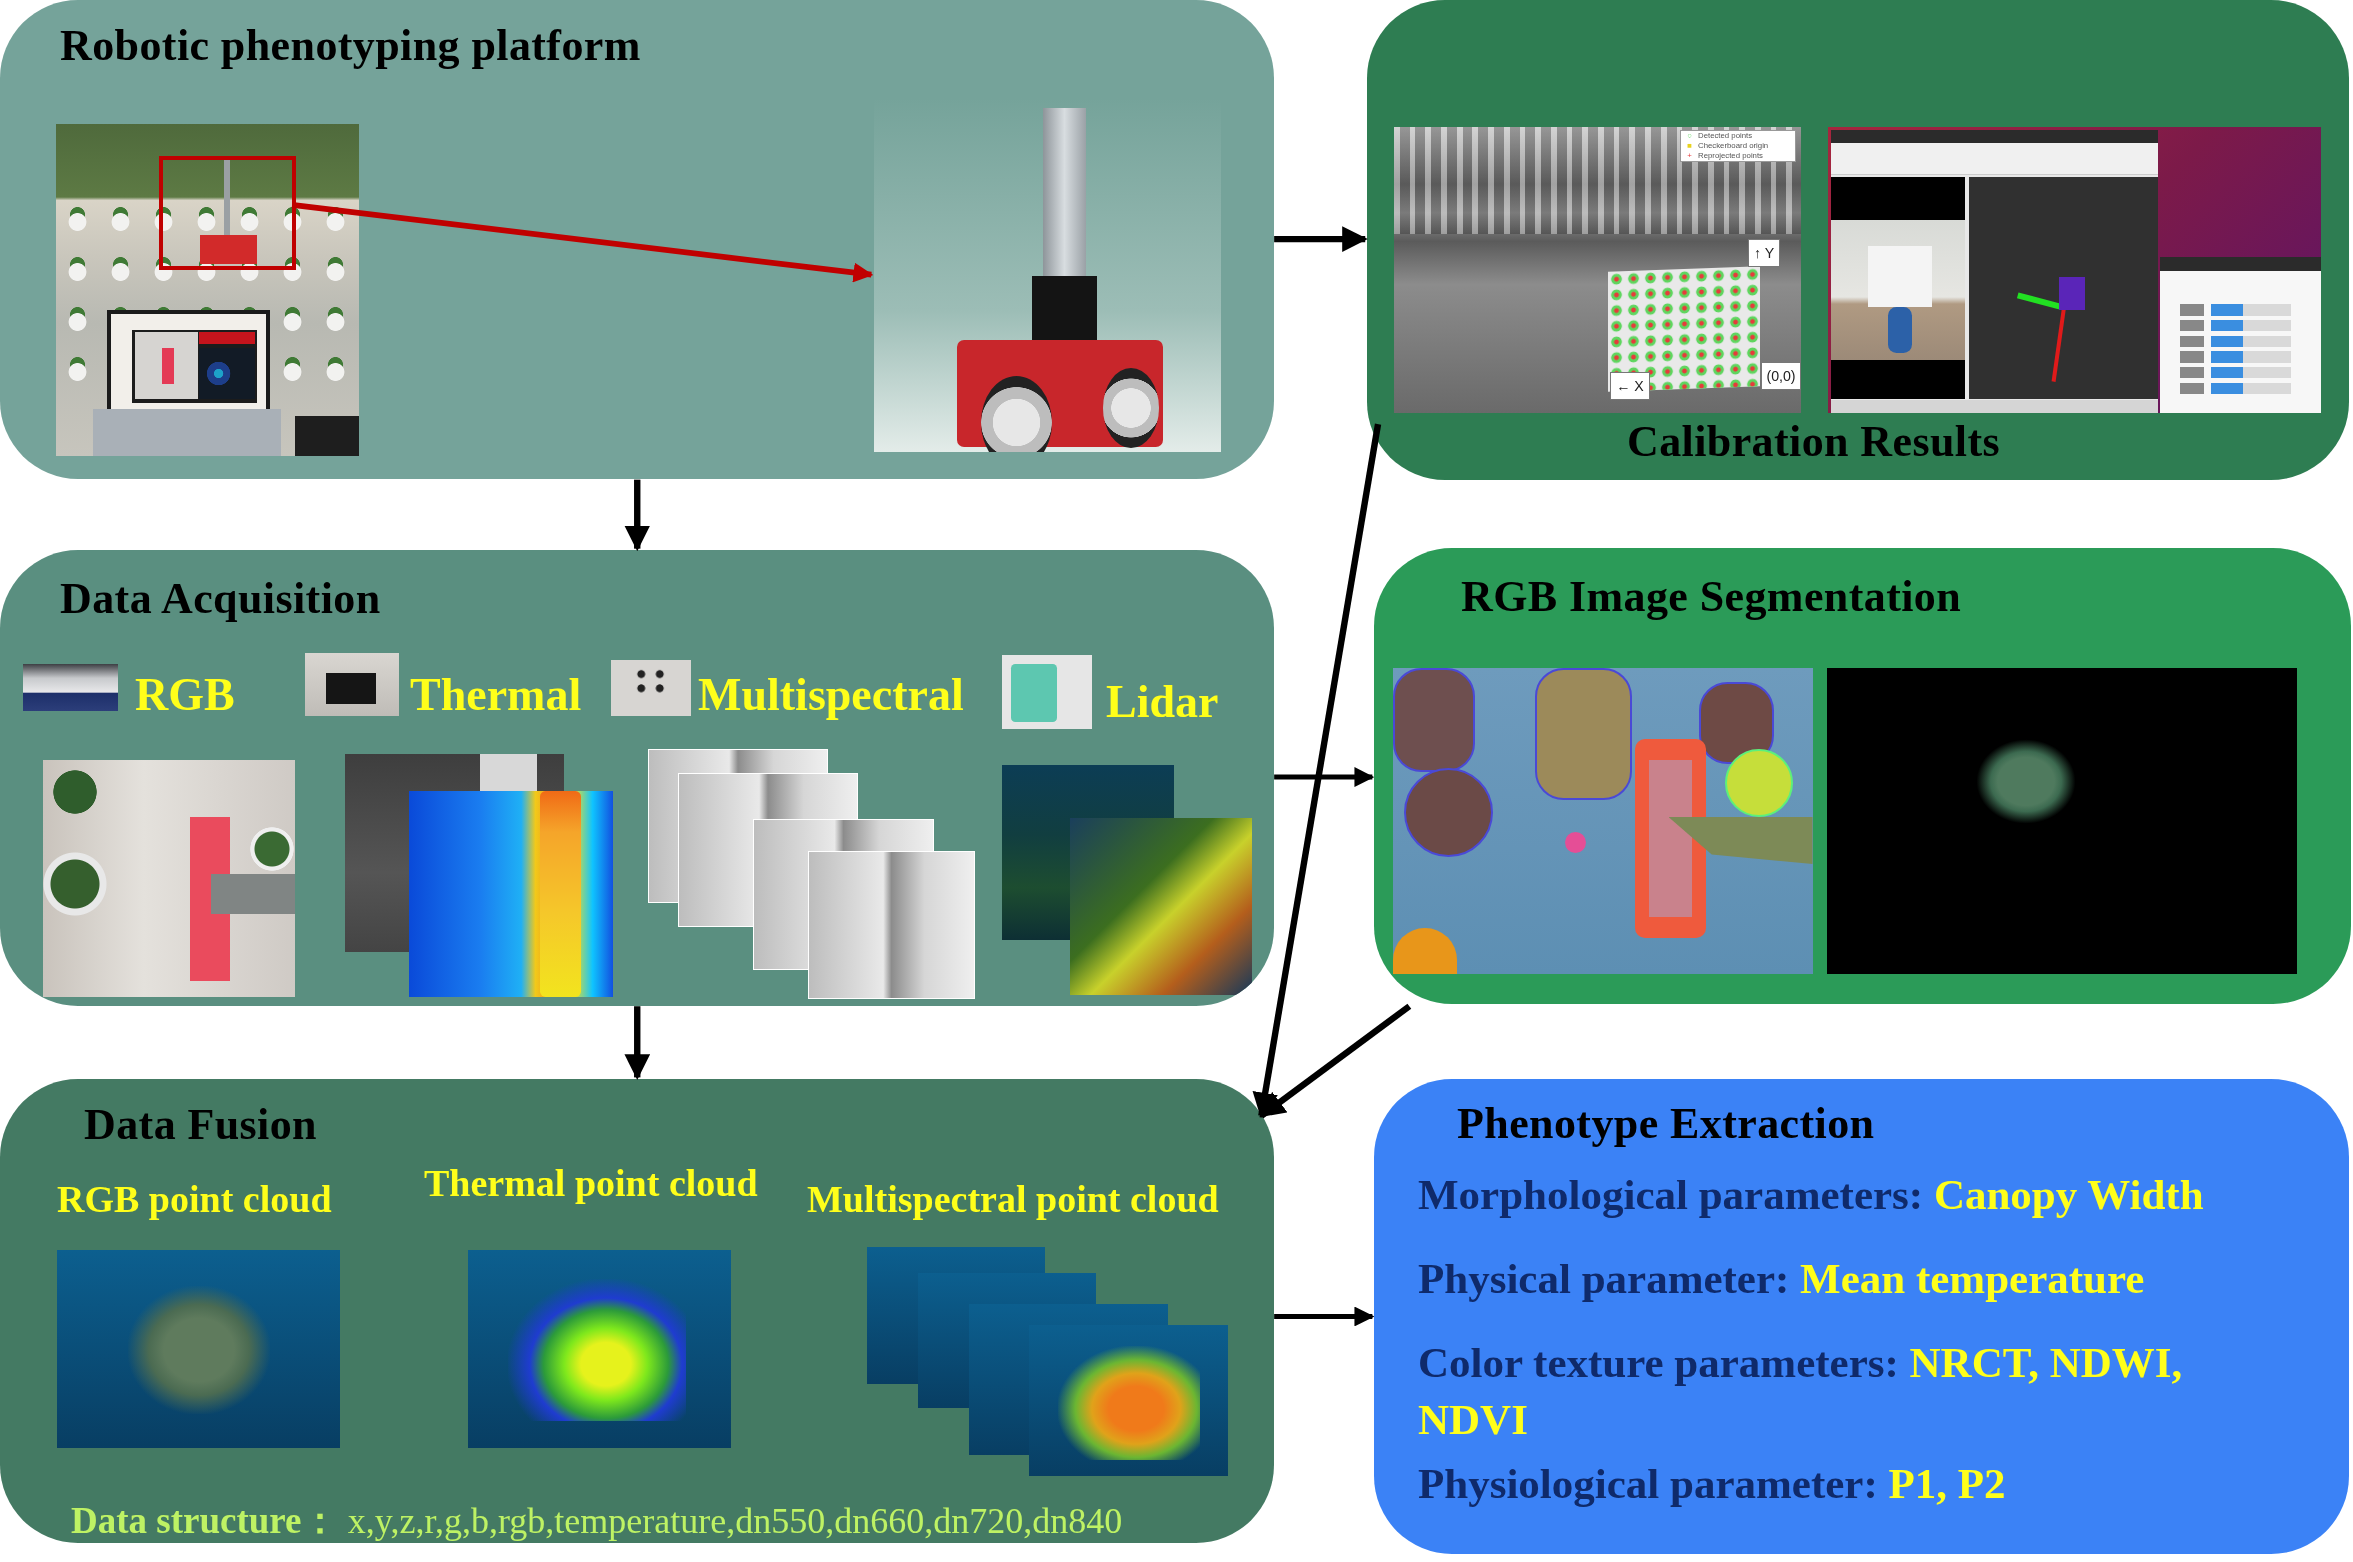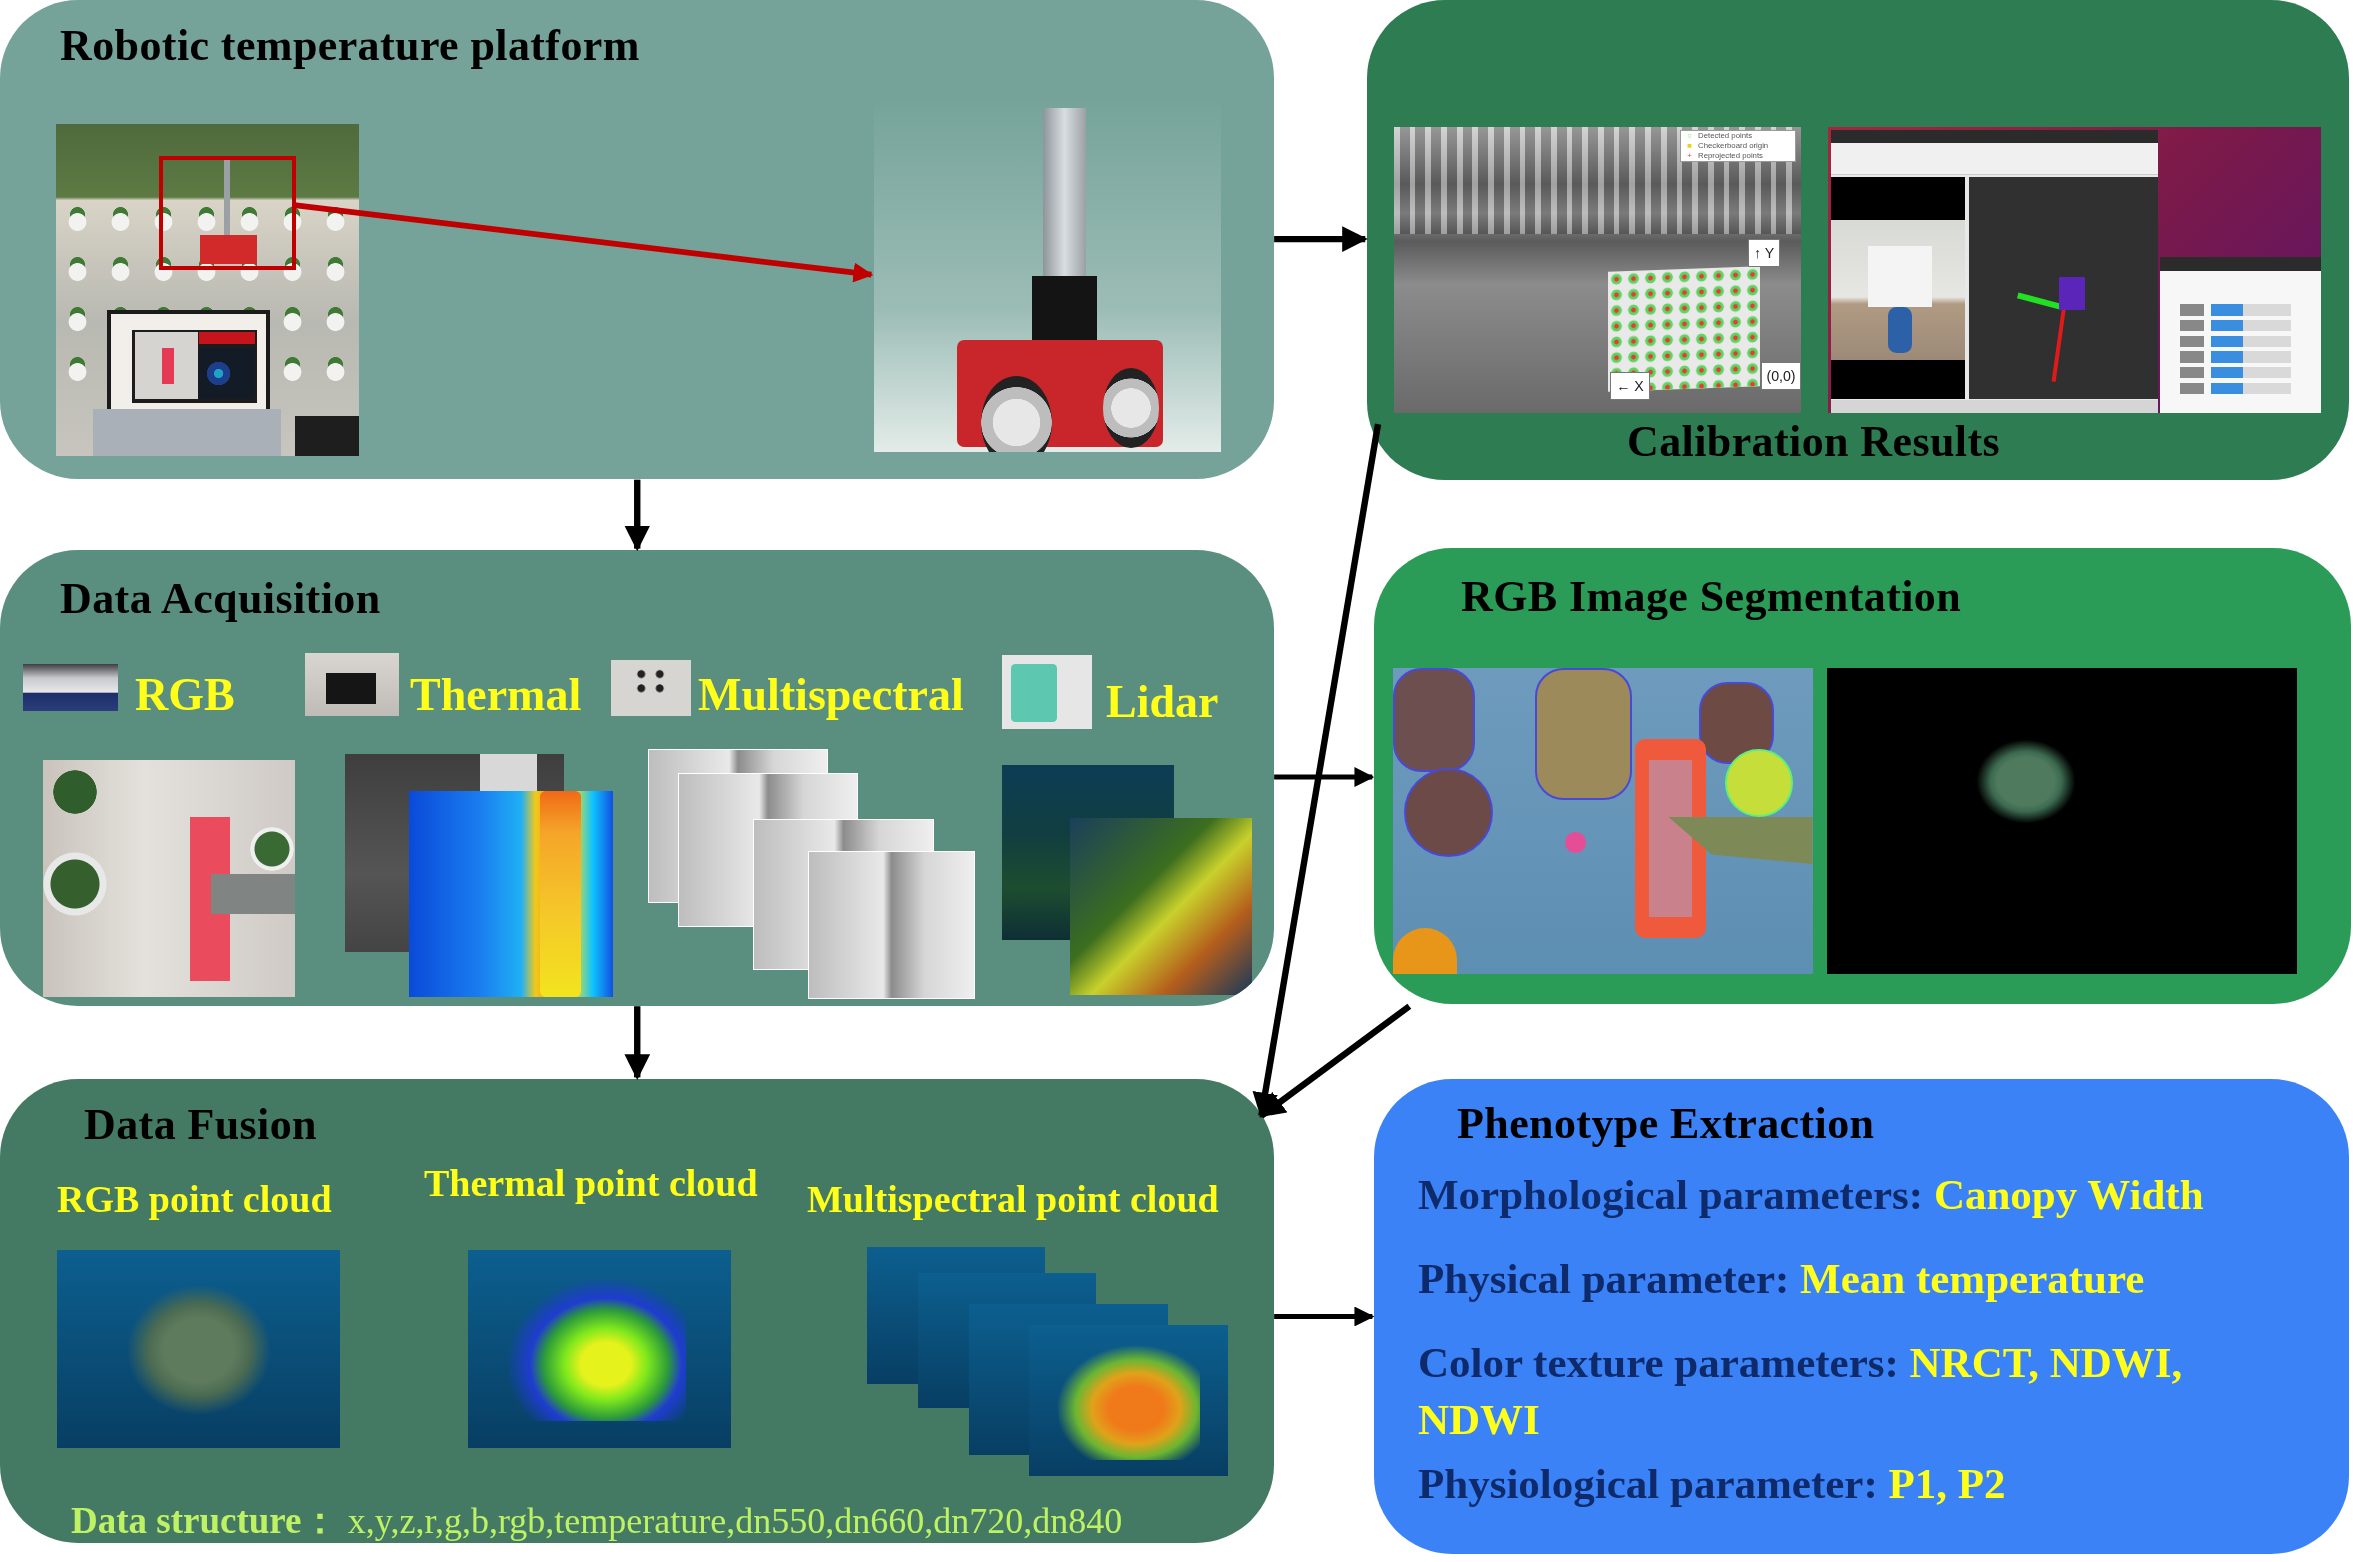--- a/index.html
+++ b/index.html
@@ -68,21 +68,21 @@
 
   
   .pheno-row { position:absolute; left:0; font-weight:bold; font-size:43px; white-space:nowrap; }
   .pheno-label { color:#0f2a6b; }
   .pheno-value { color:#ffff1a; }
 </style>
 </head>
 <body>
 
 <div id="p1" class="panel">
-  <div class="title" style="left:60px;top:20px;">Robotic temperature platform</div>
+  <div class="title" style="left:60px;top:20px;">Robotic phenotyping platform</div>
 
   <div class="img greenhouse" style="left:56px;top:124px;width:303px;height:332px;">
     <div class="abs pots" style="left:0;top:78px;width:303px;height:185px;"></div>
     <div class="abs" style="left:103px;top:32px;width:137px;height:114px;border:4.3px solid #c00000;box-sizing:border-box;">
       <div class="abs" style="left:61px;top:0;width:5.7px;height:78px;background:#9aa0a4;"></div>
       <div class="abs" style="left:37px;top:75px;width:57px;height:28.5px;background:#d22a2a;"></div>
     </div>
     <div class="abs laptop-screen" style="left:51px;top:186px;width:155px;height:100px;">
       <div class="abs" style="left:21.4px;top:15.7px;width:125px;height:73px;background:#1c1c1c;">
         <div class="abs" style="left:2.8px;top:2.8px;width:63px;height:67px;background:#d6d4d1;">
@@ -267,21 +267,21 @@
     </div>
     <div class="pheno-row" style="top:84px;">
       <span class="pheno-label">Physical parameter:</span>
       <span class="pheno-value">Mean temperature</span>
     </div>
     <div class="pheno-row" style="top:168px;">
       <span class="pheno-label">Color texture parameters:</span>
       <span class="pheno-value">NRCT, NDWI,</span>
     </div>
     <div class="pheno-row" style="top:225px;">
-      <span class="pheno-value">NDWI</span>
+      <span class="pheno-value">NDVI</span>
     </div>
     <div class="pheno-row" style="top:289px;">
       <span class="pheno-label">Physiological parameter:</span>
       <span class="pheno-value">P1, P2</span>
     </div>
   </div>
 </div>
 
 <svg class="arrows" width="2354" height="1562" viewBox="0 0 3307 2195">
   <defs>

